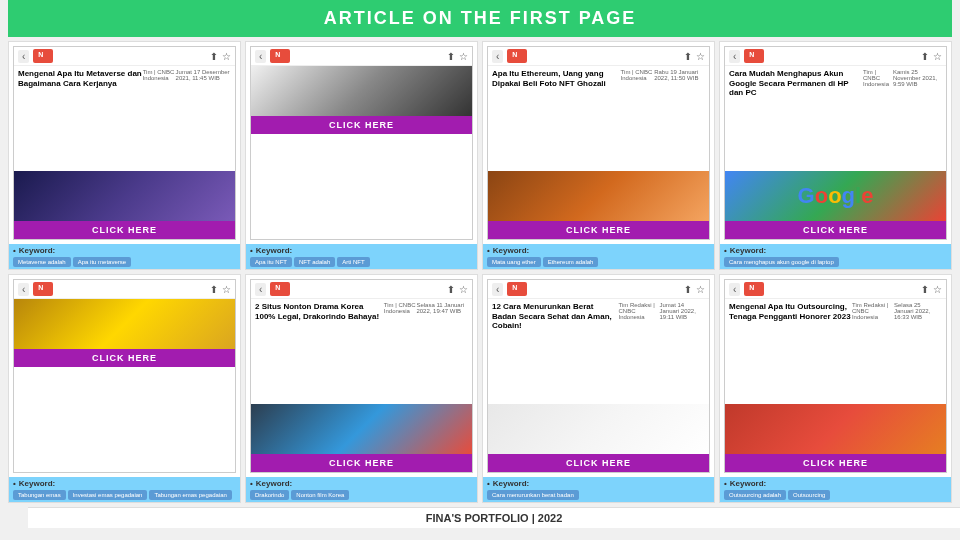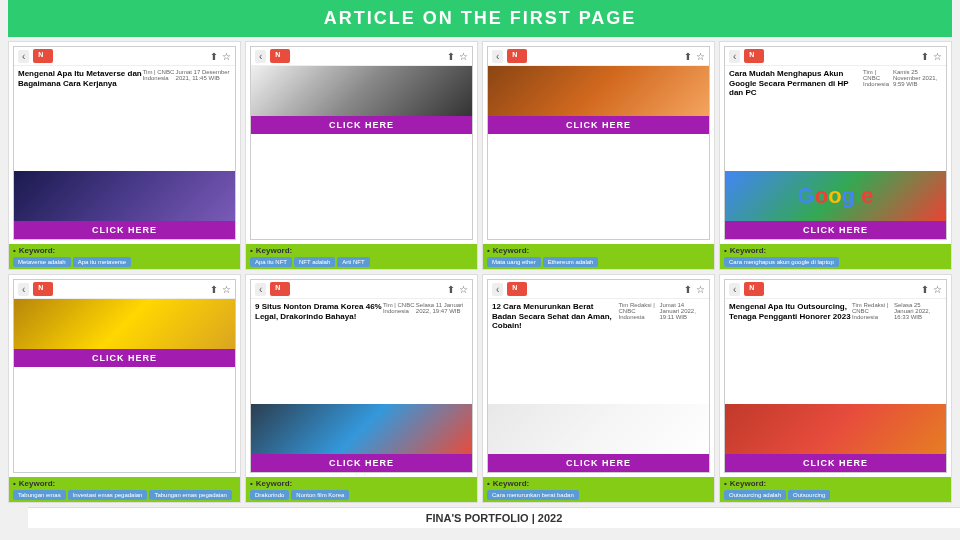--- a/index.html
+++ b/index.html
@@ -128,21 +128,21 @@
       text-align: center;
       padding: 4px 6px;
       cursor: pointer;
       letter-spacing: 1px;
       border: none;
       width: 100%;
     }
 
     .keyword-section {
       padding: 2px 4px 2px 4px;
-      background: #84cc16;
+      background: #7dd3fc;
     }
 
     .keyword-label {
       font-size: 8px;
       font-weight: bold;
       color: #333;
       display: flex;
       align-items: center;
       gap: 3px;
     }
@@ -275,20 +275,25 @@
     <div class="card-wrapper">
     <div class="card-inner">
       <div class="card-topbar">
         <button class="back-btn">‹</button>
         <div class="cnbc-logo"></div>
         <div class="card-icons">
           <span>⬆</span>
           <span>☆</span>
         </div>
       </div>
+      <div class="card-content">
+        <div class="card-title">Apa Itu Ethereum, Uang yang Dipakai Beli Foto NFT Ghozali</div>
+        <div class="card-meta">Tim | CNBC Indonesia</div>
+        <div class="card-meta">Rabu 19 Januari 2022, 11:50 WIB</div>
+      </div>
       <div class="card-image-box img-ethereum">
         
       </div>
       <button class="click-here-btn">CLICK HERE</button>
     </div>
     <div class="keyword-section">
       <div class="keyword-label">Keyword:</div>
       <div class="keyword-tags">
         <span class="keyword-tag">Mata uang ether</span>
           <span class="keyword-tag">Ethereum adalah</span>
@@ -357,21 +362,21 @@
     <div class="card-inner">
       <div class="card-topbar">
         <button class="back-btn">‹</button>
         <div class="cnbc-logo"></div>
         <div class="card-icons">
           <span>⬆</span>
           <span>☆</span>
         </div>
       </div>
       <div class="card-content">
-        <div class="card-title">9 Situs Nonton Drama Korea 46% Legal, Drakorindo Bahaya!</div>
+        <div class="card-title">2 Situs Nonton Drama Korea 100% Legal, Drakorindo Bahaya!</div>
         <div class="card-meta">Tim | CNBC Indonesia</div>
         <div class="card-meta">Selasa 11 Januari 2022, 19:47 WIB</div>
       </div>
       <div class="card-image-box img-kdrama">
         
       </div>
       <button class="click-here-btn">CLICK HERE</button>
     </div>
     <div class="keyword-section">
       <div class="keyword-label">Keyword:</div>

